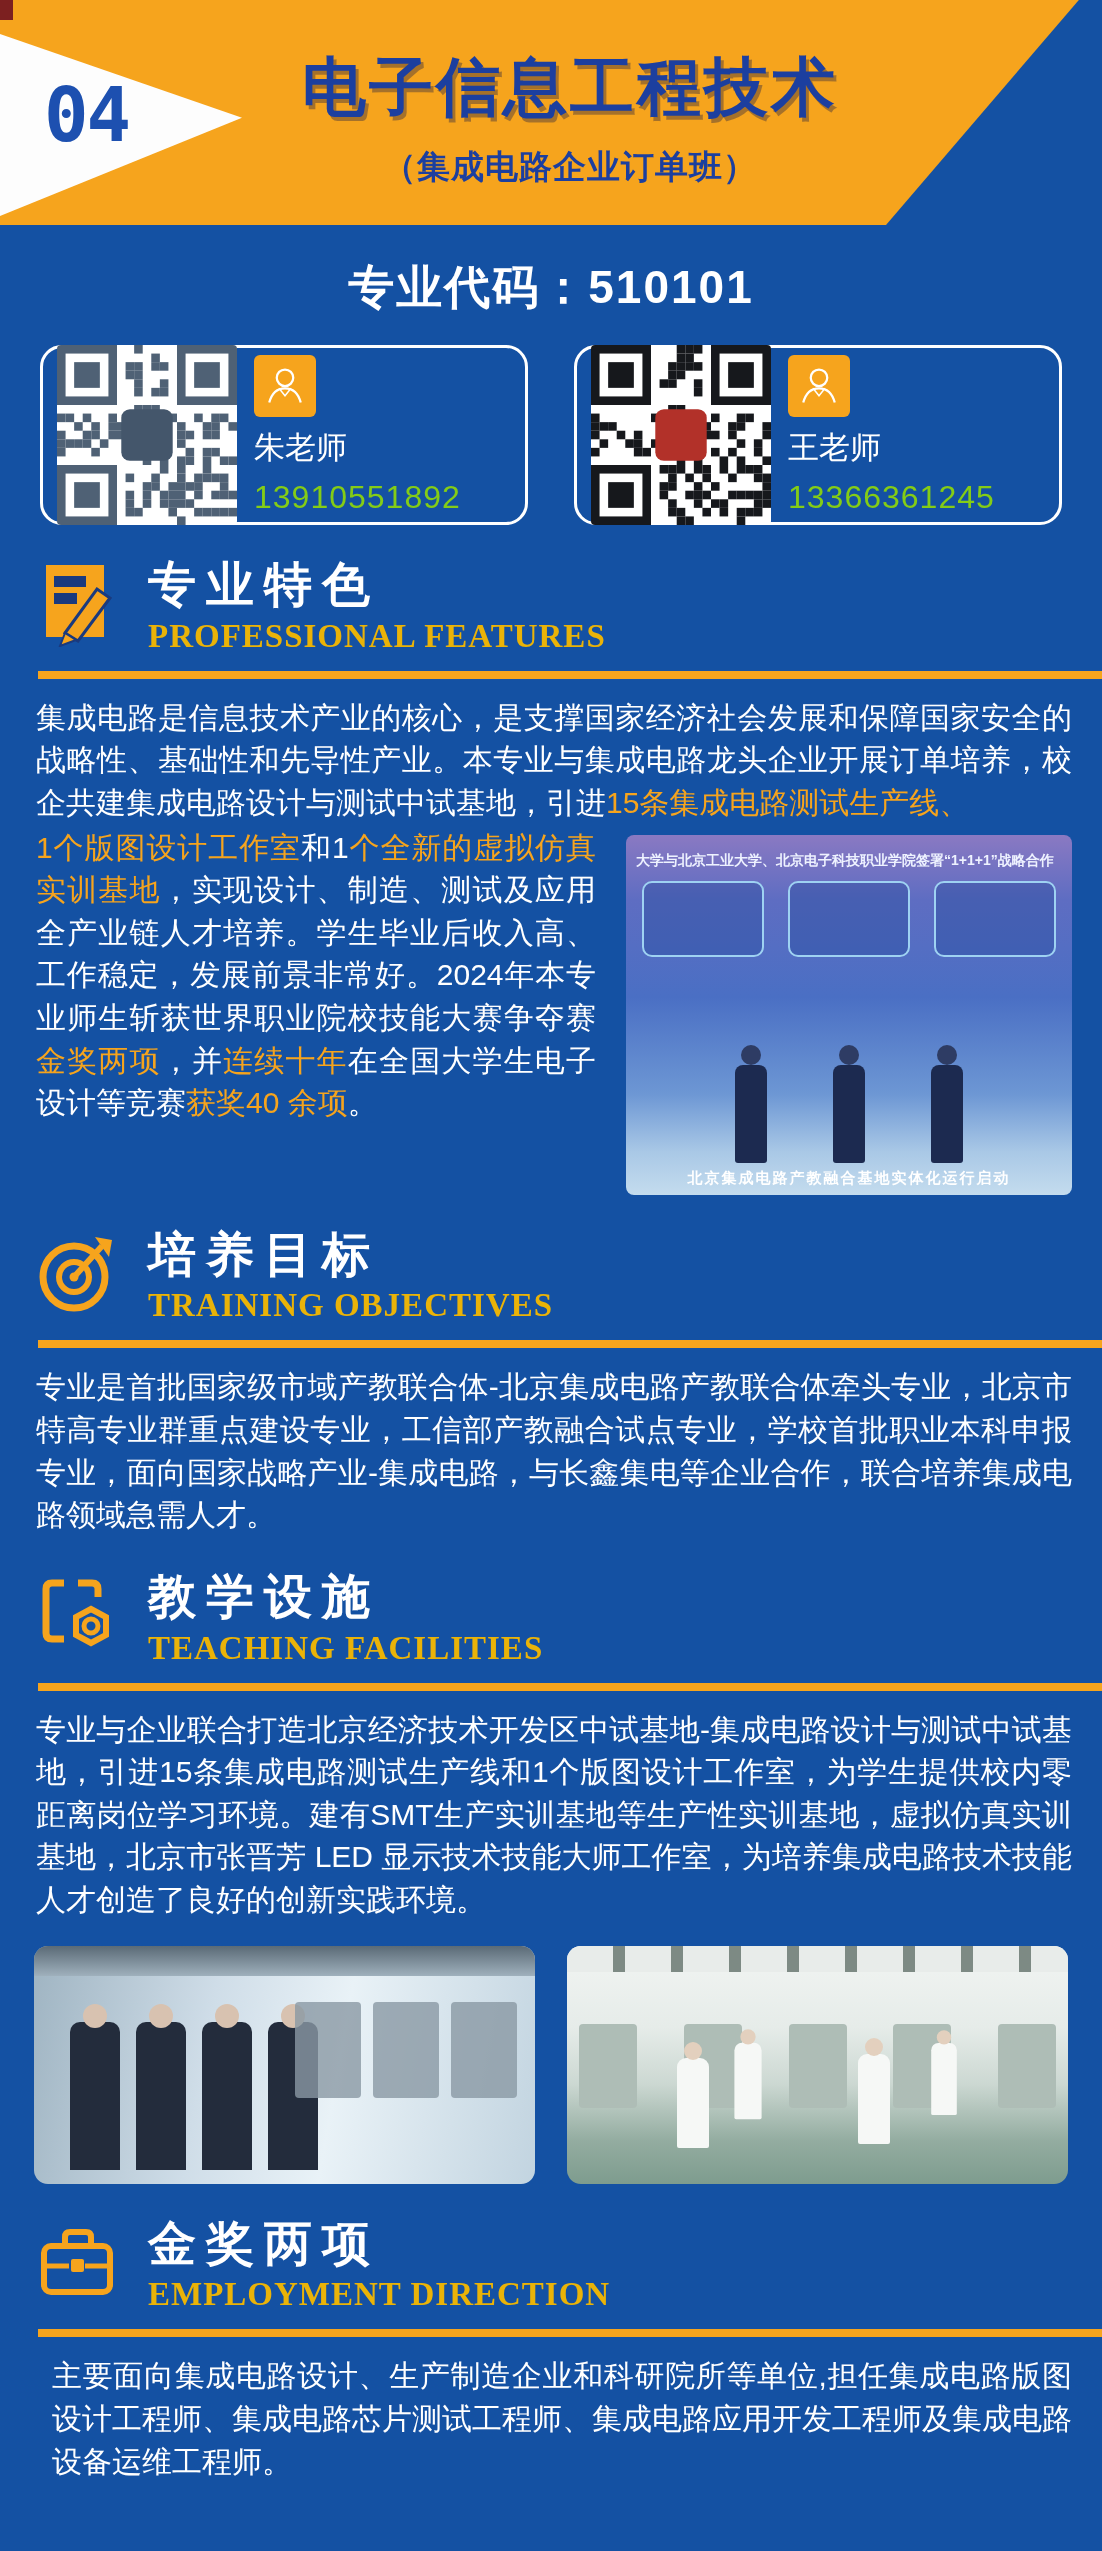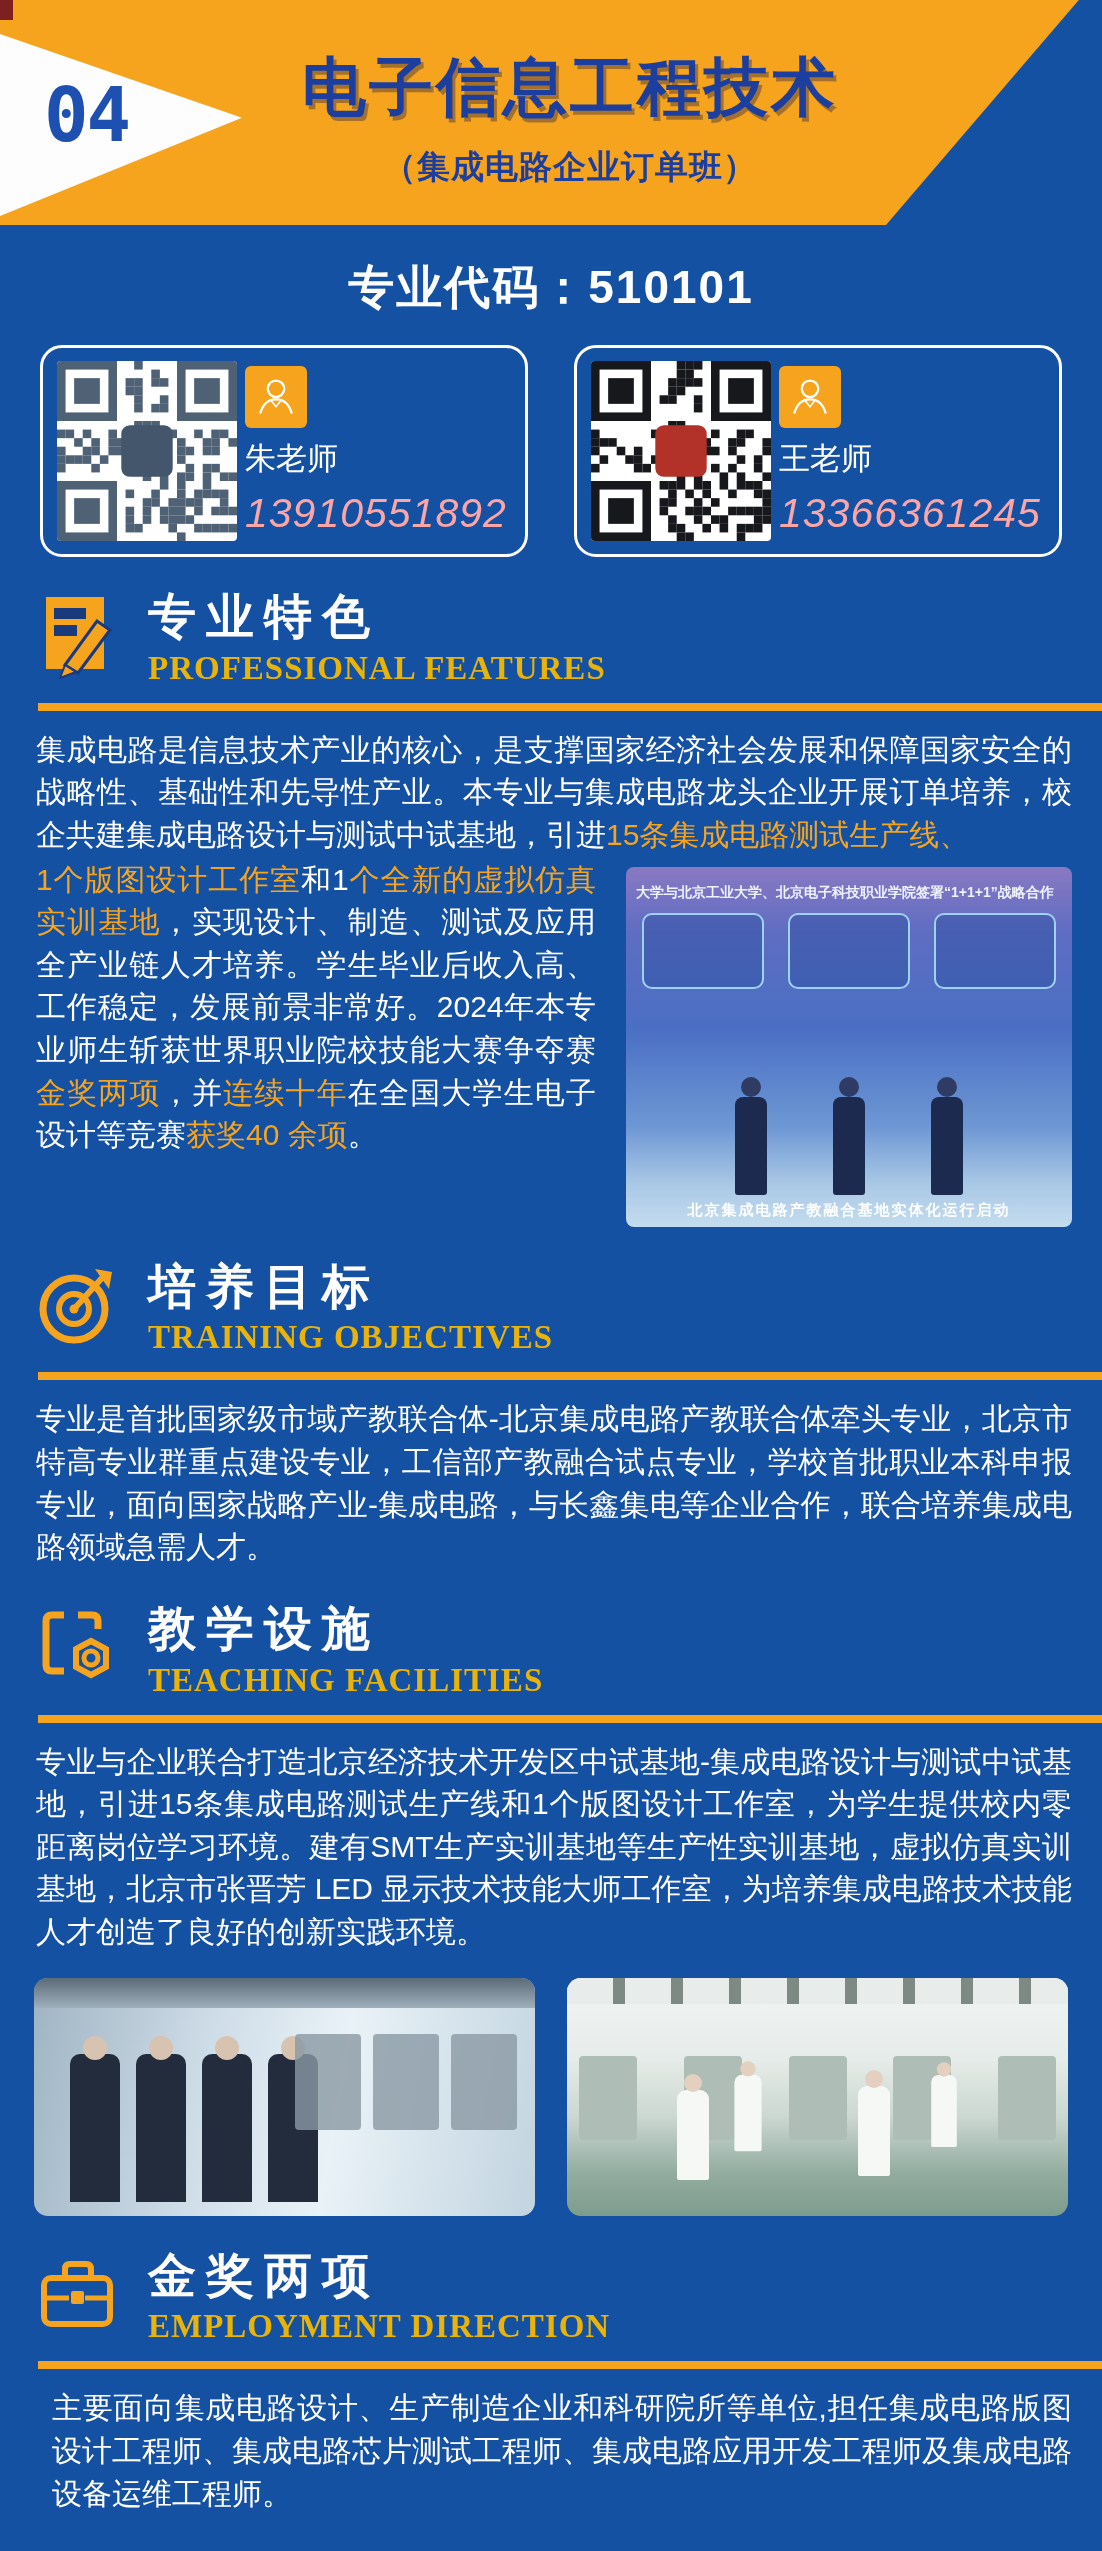--- a/index.html
+++ b/index.html
@@ -19,28 +19,28 @@
   .hero-titles h1{margin:0;font-size:64px;font-weight:900;letter-spacing:3px;
     text-shadow:3px 4px 0 rgba(15,20,70,.35);}
   .hero-sub{margin-top:14px;font-size:33px;font-weight:800;letter-spacing:1px;}
 
   
   .major-code{margin-top:32px;text-align:center;color:#fff;font-size:46px;font-weight:800;letter-spacing:2px;}
 
   
   .cards{display:flex;gap:46px;padding:0 40px;margin-top:26px;}
   .card{flex:1;border:3px solid #fff;border-radius:22px;padding:14px 14px;display:flex;
-    align-items:center;gap:8px;height:212px;box-sizing:border-box;}
+    align-items:center;gap:17px;height:180px;box-sizing:border-box;}
   .qr{width:180px;height:180px;background:#fff;border-radius:4px;flex:none;}
   .cinfo{display:flex;flex-direction:column;gap:10px;}
   .avatar{width:62px;height:62px;background:#f6a41d;border-radius:6px;display:flex;
     align-items:center;justify-content:center;}
   .avatar svg{width:48px;height:48px;}
   .cname{font-size:31px;color:#fff;}
-  .cphone{font-size:41px;color:#fca5a5;letter-spacing:1px;font-style:italic;}
+  .cphone{font-size:32px;color:#84cc16;letter-spacing:1px;}
 
   
   .sec{display:flex;align-items:flex-start;gap:26px;padding:0 34px;margin-top:34px;font-family:Liberation Serif, serif;}
   .sec .icon{width:88px;height:88px;flex:none;}
   .sec-title{font-size:48px;font-weight:800;color:#fff;letter-spacing:10px;line-height:1.1;}
   .sec-sub{font-size:33px;font-weight:700;color:#eab308;letter-spacing:1px;margin-top:6px;}
   .rule{height:8px;background:#f6a41d;margin:16px 0 0 38px;}
 
   
   .para{padding:0 30px 0 36px;color:#fff;font-size:30px;line-height:1.42;text-align:justify;margin-top:18px;}

